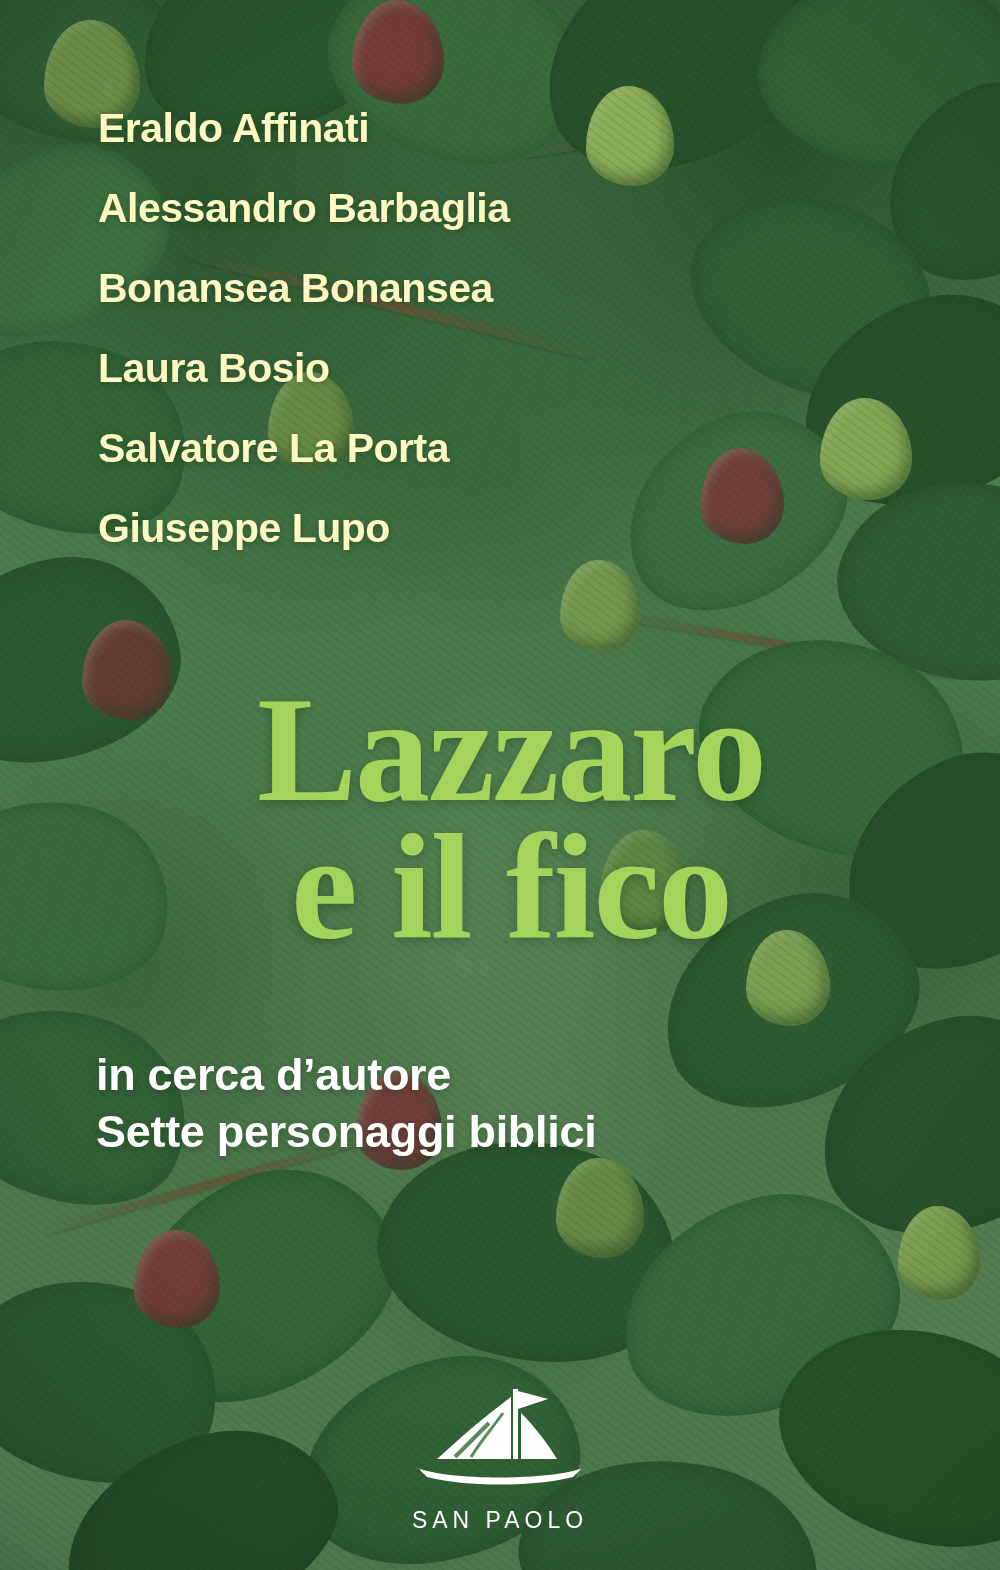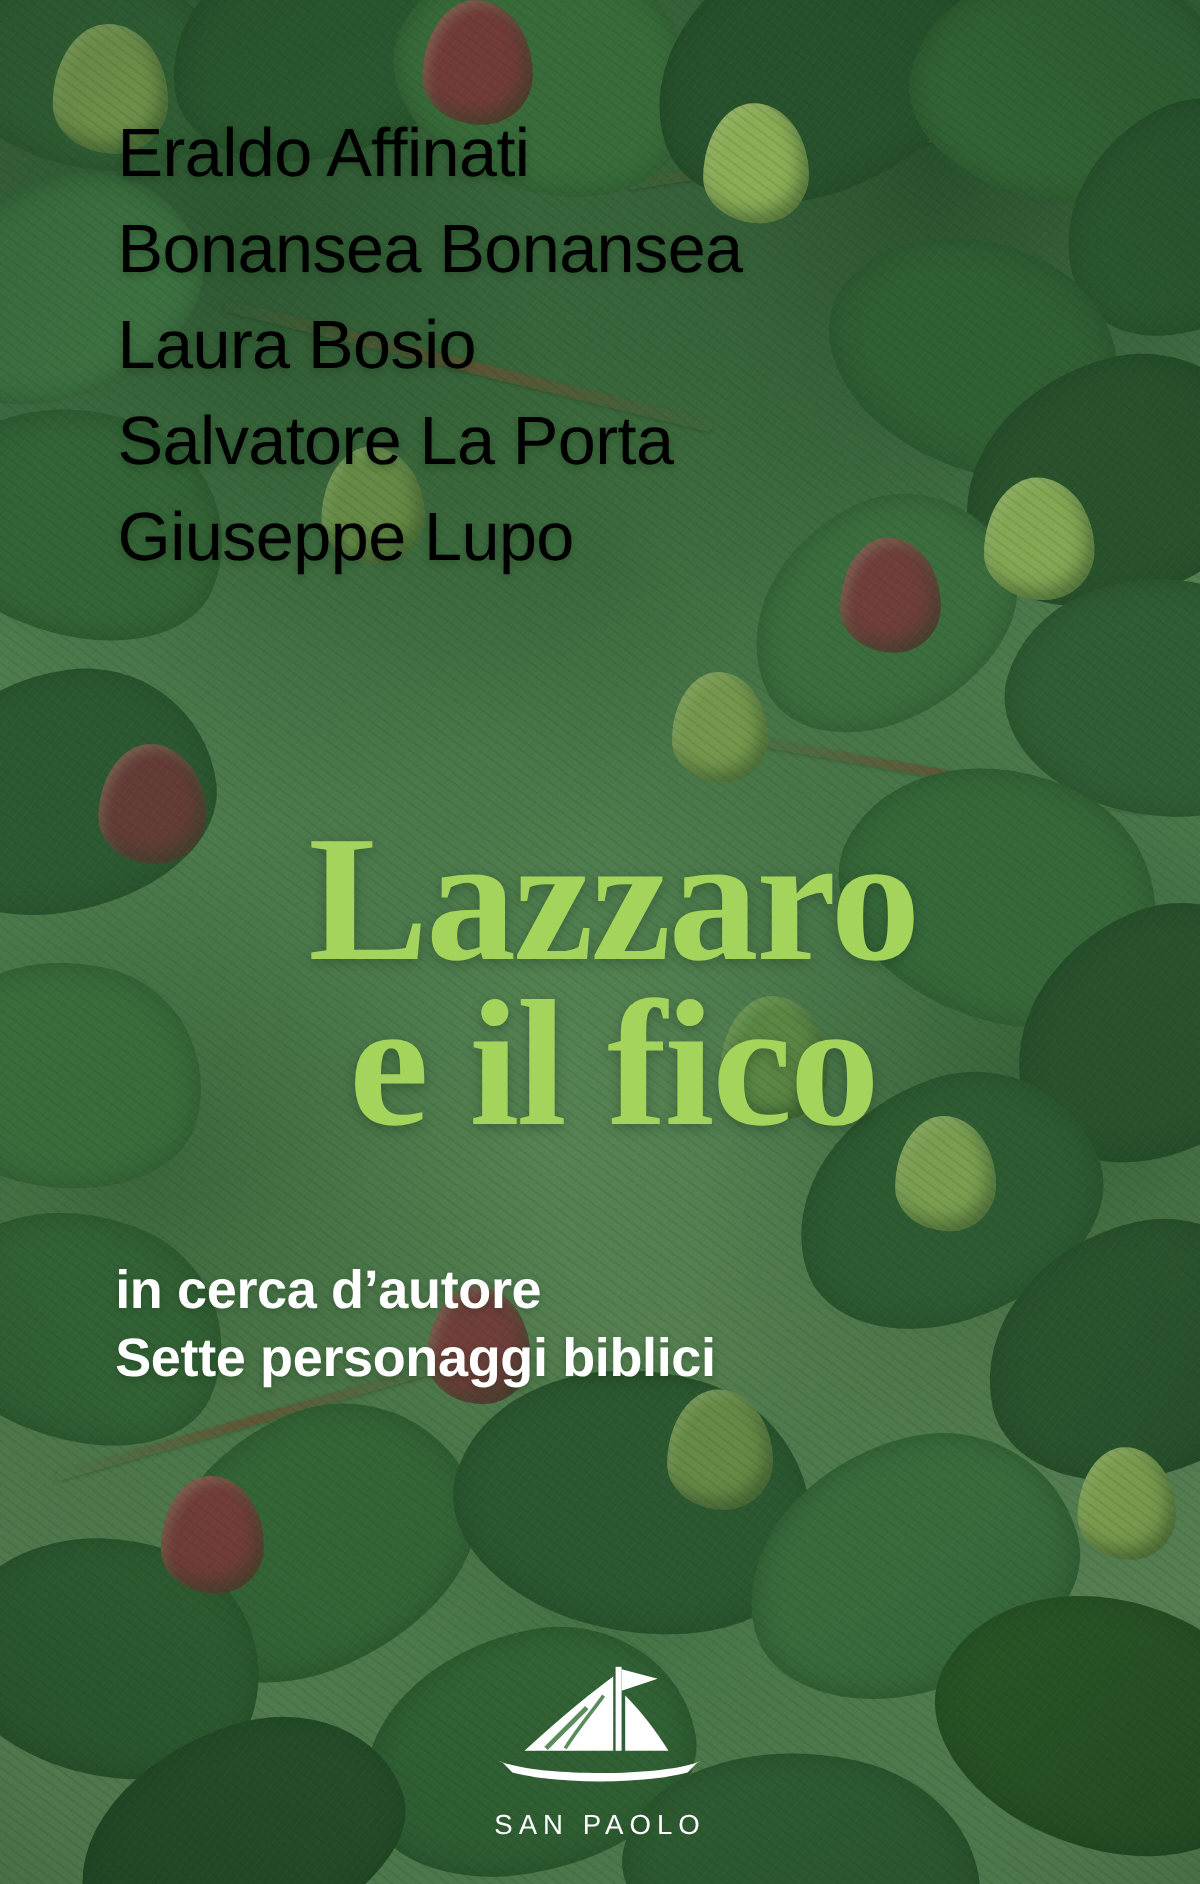--- a/index.html
+++ b/index.html
@@ -68,24 +68,24 @@
     position: absolute;
     inset: 0;
   }
   .authors {
     position: absolute;
     left: 98px;
     top: 88px;
     width: 820px;
   }
   .author {
-    color: #000000;
-    font-family: "Liberation Sans", sans-serif;
-    font-weight: normal;
-    font-size: 57px;
+    color: #fef9c3;
+    font-family: "Liberation Sans", sans-serif;
+    font-weight: bold;
+    font-size: 41px;
     line-height: 80px;
     letter-spacing: -0.5px;
     text-shadow: 0 2px 6px rgba(20,45,20,.35);
     white-space: nowrap;
   }
   .title {
     position: absolute;
     left: 96px;
     top: 680px;
     width: 830px;
@@ -188,20 +188,21 @@
     <div class="fig" style="left:898px;  top:1206px; width:82px;  height:94px;  background:#8fae54;"></div>
   </div>
   <div class="bg-noise"></div>
   <div class="veil"></div>
   <div class="vignette"></div>
 
   <div class="content">
 
     <div class="authors">
       <div class="author">Eraldo Affinati</div>
+      <div class="author">Alessandro Barbaglia</div>
       <div class="author">Bonansea Bonansea</div>
       <div class="author">Laura Bosio</div>
       <div class="author">Salvatore La Porta</div>
       <div class="author">Giuseppe Lupo</div>
     </div>
 
     <div class="title">
       <span class="l1">Lazzaro</span>
       <span class="l2">e il fico</span>
     </div>

